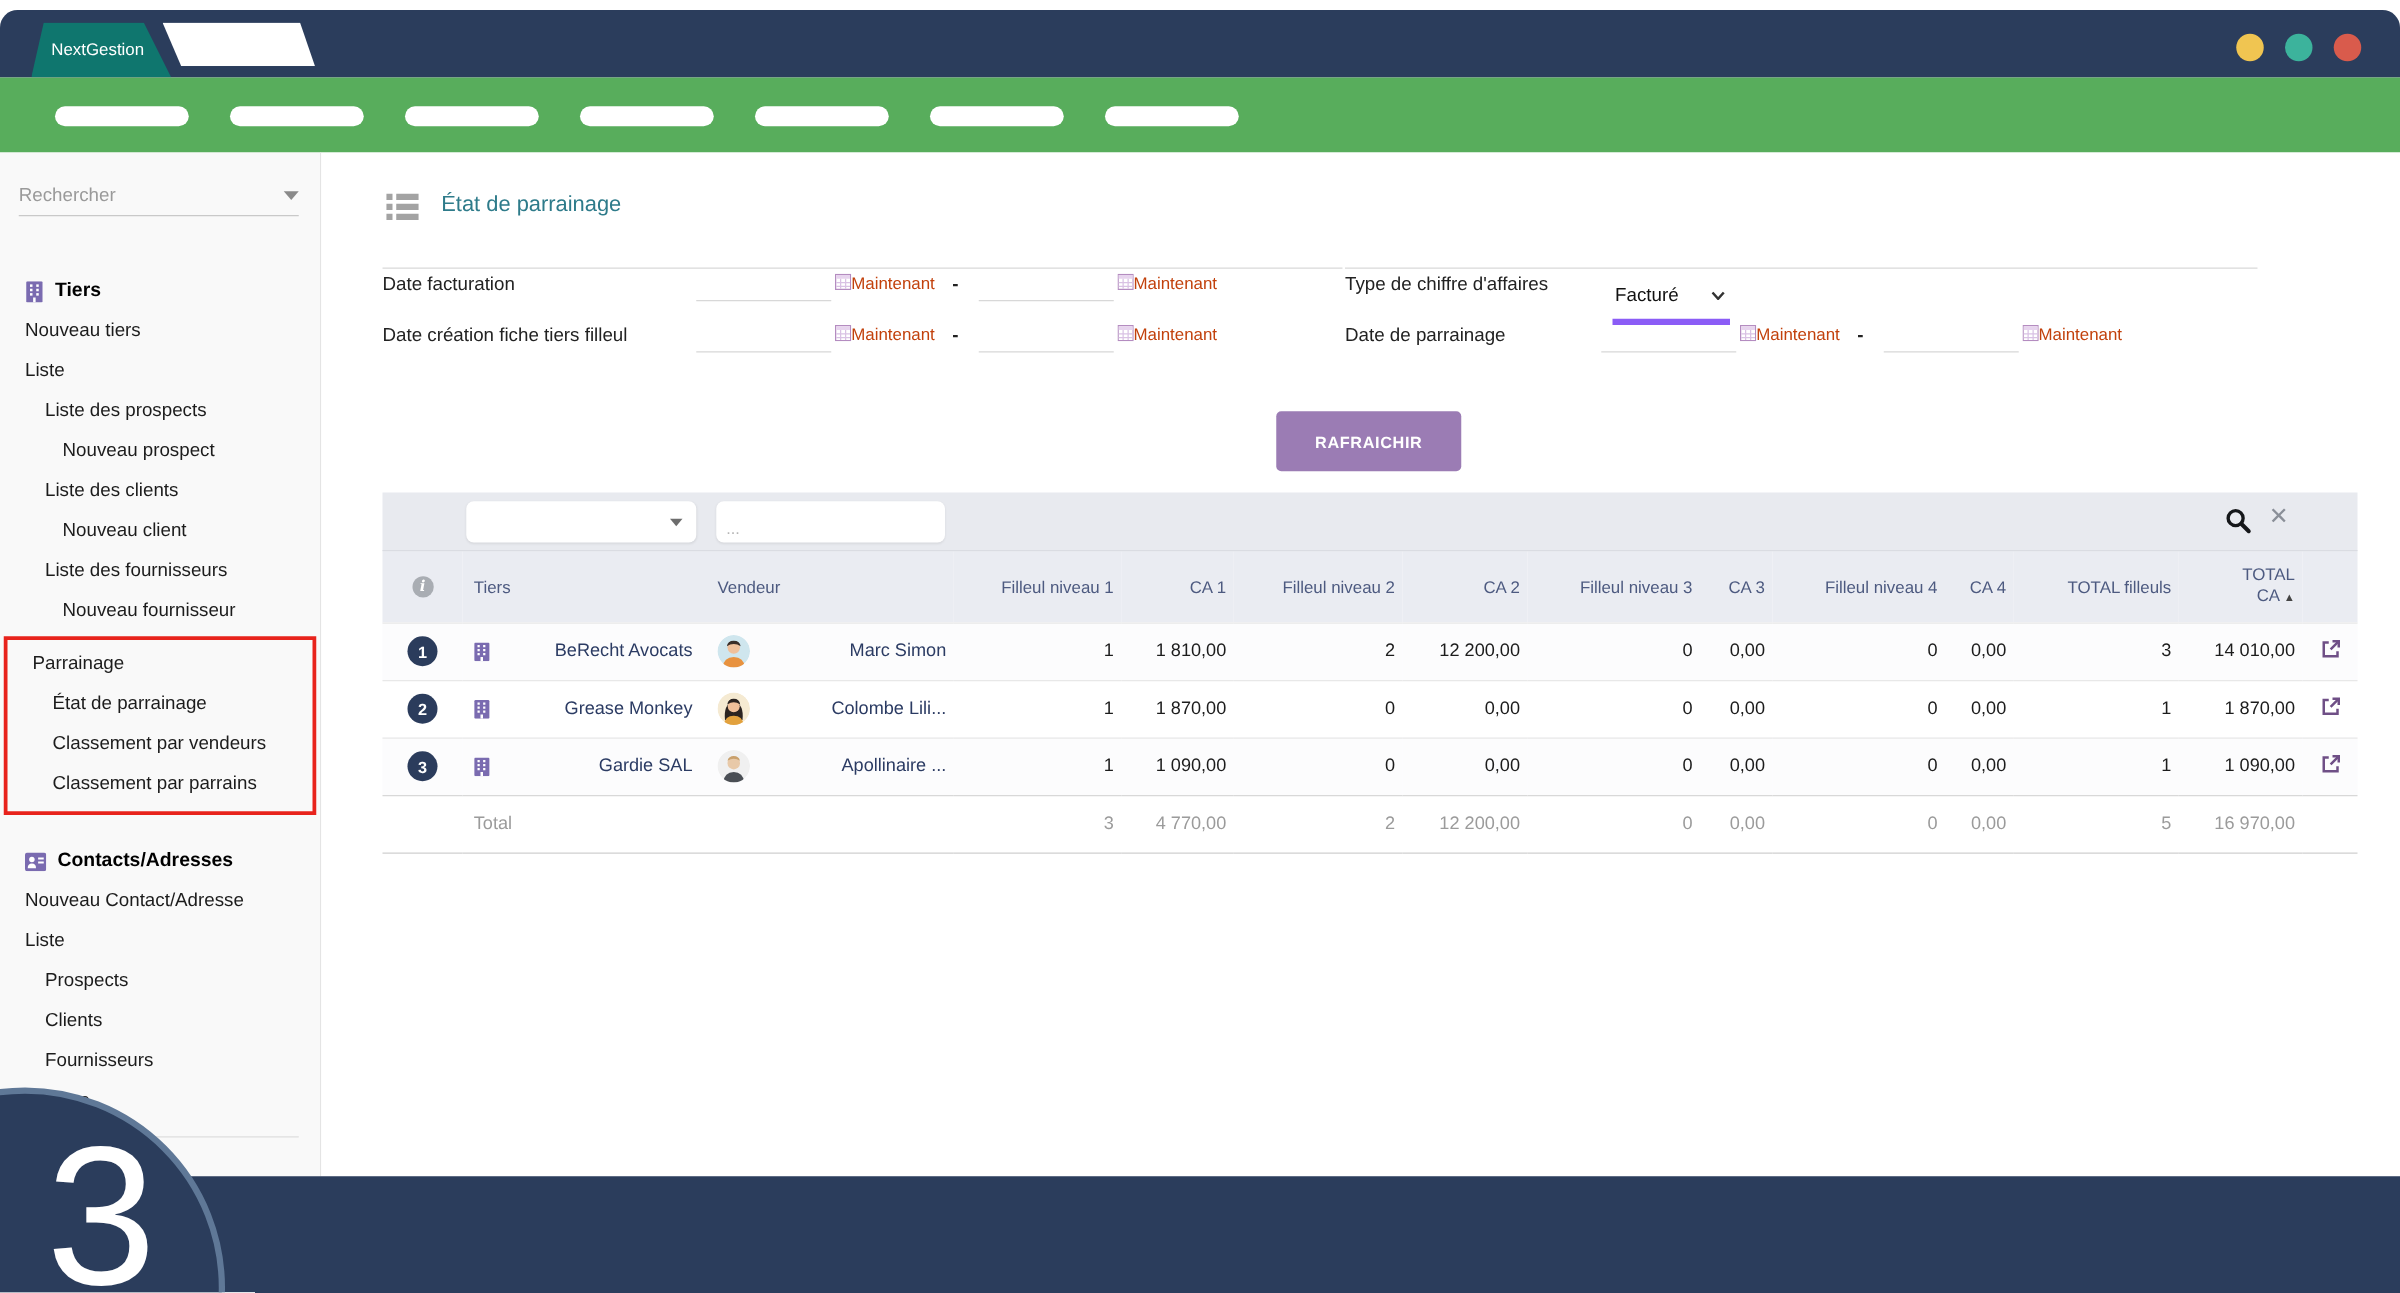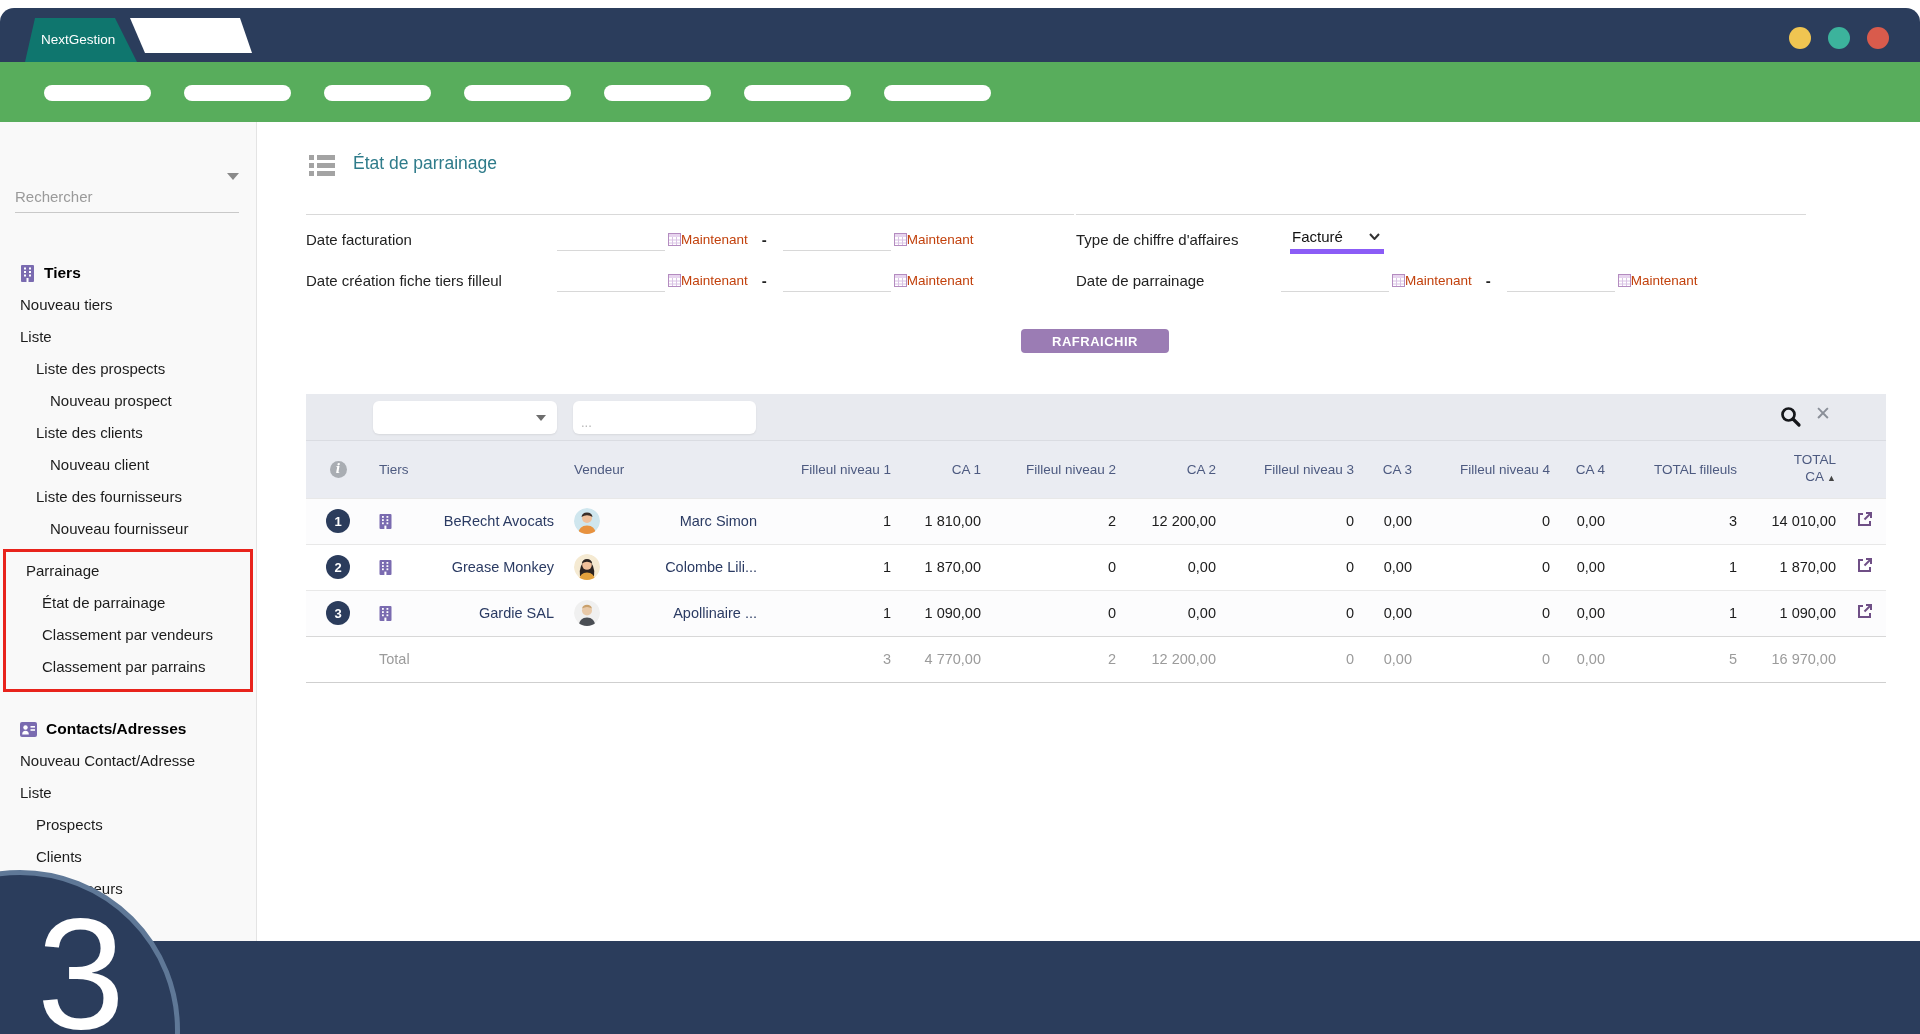--- a/index.html
+++ b/index.html
@@ -22,52 +22,52 @@
   .greenbar { position:absolute; top:62px; left:0; width:1920px; height:60px; background:#58ad5c; }
   .pills { position:absolute; top:23px; left:44px; display:flex; gap:33px; }
   .pill { width:107px; height:16px; background:#fff; border-radius:8px; }
 
   
   .sidebar { position:absolute; top:122px; left:0; width:257px; height:819px; background:#f9f9f9;
              border-right:1px solid #e4e4e4; font-size:15px; color:#1c1c1c; }
   .search-wrap { margin:26px 17px 0 15px; border-bottom:1px solid #c9c9c9; padding-bottom:7px;
                  display:flex; align-items:center; }
   .search-wrap input { flex:1; border:none; outline:none; background:transparent; font-size:15px;
-                       font-family:inherit; color:#444;margin-top:40px; }
+                       font-family:inherit; color:#444; }
   .search-wrap input::placeholder { color:#9a9a9a; }
   .caret-down { width:0; height:0; border-left:6px solid transparent; border-right:6px solid transparent;
                 border-top:7px solid #8a8a8a; }
   .menu-section { margin-top:44px; }
   .menu-section.second { margin-top:21px; }
   .section-header { display:flex; align-items:center; gap:9px; padding-left:20px; height:32px;
                     font-weight:bold; font-size:15.5px; color:#000; }
   .menu-item { height:32px; line-height:32px; white-space:nowrap; cursor:pointer; }
   .ind0 { padding-left:20px; } .ind1 { padding-left:36px; } .ind2 { padding-left:50px; }
   .red-box { border:3px solid #e8231c; margin:4px 3px 8px 3px; padding:3px 12px 6px 0; }
   .side-divider { margin:12px 17px 0 15px; border-top:1px solid #dedede; }
 
   
   .main { position:absolute; top:122px; left:257px; width:1663px; height:819px; background:#fff; }
   .page-title { position:absolute; left:96px; top:31px; font-size:17.5px; color:#2e7b8a; }
   .title-icon { position:absolute; left:52px; top:32px; }
 
   .filter-left  { position:absolute; left:49px;  top:92px; width:768px; border-top:1px solid #d9d9d9; padding-top:4px; }
   .filter-right { position:absolute; left:819px; top:92px; width:730px; border-top:1px solid #d9d9d9; padding-top:4px; }
-  .f-row { display:flex; align-items:center; height:41px; font-size:15px; color:#222; }
+  .f-row { display:flex; height:41px; font-size:15px; color:#222; }
   .f-label { width:251px; flex:none; }
   .filter-right .f-label { width:205px; }
   .date-input { width:108px; border:none; border-bottom:1px solid #d8d8d8; background:transparent;
                 height:22px; font-size:14px; outline:none; flex:none; }
   .cal { margin-left:3px; flex:none; display:flex; }
   .now-link { color:#c2410c; font-size:13.5px; margin-left:0; cursor:pointer; white-space:nowrap; }
   .dash { margin:0 16px 0 14px; font-weight:bold; color:#222; }
   .select-box { display:flex; align-items:center; gap:26px; border-bottom:5px solid #8b5cf6;
                 padding:2px 4px 4px 2px; margin-left:9px; cursor:pointer; font-size:15px; color:#111; }
 
-  .refresh-btn { position:absolute; left:764px; top:207px; width:148px; height:24px; background:#9b7cb4;
+  .refresh-btn { position:absolute; left:764px; top:207px; width:148px; height:48px; background:#9b7cb4;
                  border:none; border-radius:4px; color:#fff; font-weight:bold; font-size:13px;
                  letter-spacing:0.5px; cursor:pointer; font-family:inherit; }
 
   
   .table-block { position:absolute; left:49px; top:272px; width:1580px; }
   .t-filter-row { position:relative; height:47px; background:#e8eaef; border-bottom:1px solid #dadce2; }
   .t-dropdown { position:absolute; left:67px; top:7px; width:184px; height:33px; background:#fff;
                 border-radius:6px; box-shadow:0 1px 2px rgba(0,0,0,.08); display:flex; align-items:center;
                 justify-content:flex-end; padding-right:11px; cursor:pointer; }
   .t-dropdown .caret-down { border-top-color:#6d6d6d; border-left-width:5px; border-right-width:5px; border-top-width:6px; }

